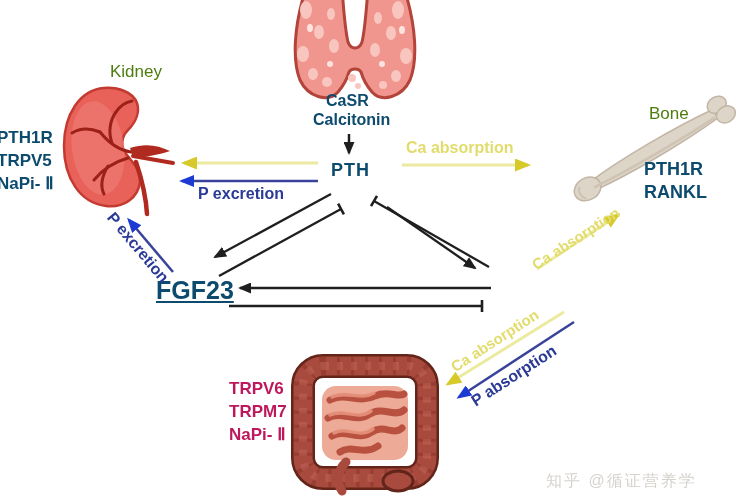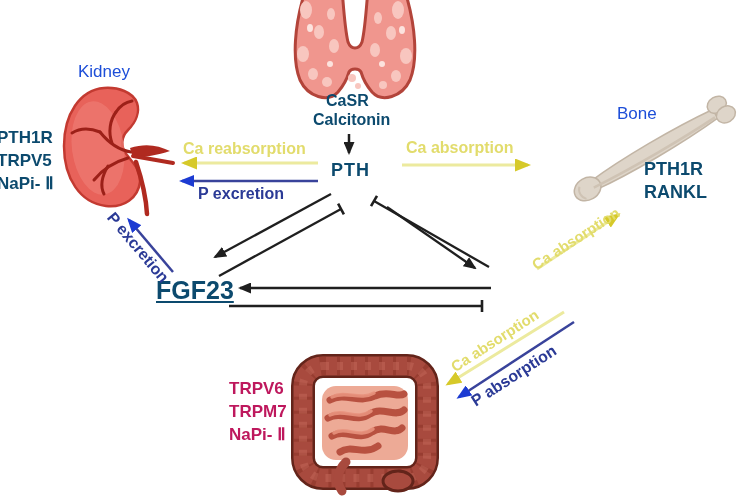--- a/index.html
+++ b/index.html
@@ -3,21 +3,21 @@
 <meta charset="utf-8">
 <style>
   html,body{margin:0;padding:0;background:#ffffff;}
   .stage{
     position:relative;width:750px;height:500px;background:#ffffff;overflow:hidden;
     font-family:"Liberation Sans", sans-serif;color:#1a1a1a;
   }
   .stage svg{position:absolute;left:0;top:0;}
   .lbl{position:absolute;white-space:nowrap;}
   .black{color:#0c4a6e;}
-  .gray{color:#1d4ed8;}
+  .gray{color:#4d7c0f;margin-left:32px;}
   .yellow{color:#e2dc6c;}
   .navy{color:#2b3a96;}
   .b{font-weight:bold;}
 
   #kidney-label{left:78px;top:62px;font-size:17px;}
   #kidney-receptors{left:-3px;top:126px;font-size:17px;font-weight:bold;line-height:23px;}
   #casr{left:326px;top:92px;font-size:16px;font-weight:bold;}
   #calcitonin{left:313px;top:111px;font-size:16px;font-weight:bold;}
   #pth{left:331px;top:160px;font-size:18px;font-weight:bold;letter-spacing:1px;}
   #ca-reabsorption{left:183px;top:140px;font-size:16px;}
@@ -179,21 +179,20 @@
   <div class="lbl black" id="kidney-receptors">
     <div>PTH1R</div>
     <div>TRPV5</div>
     <div>NaPi- Ⅱ</div>
   </div>
 
   <div class="lbl black" id="casr">CaSR</div>
   <div class="lbl black" id="calcitonin">Calcitonin</div>
   <div class="lbl black" id="pth">PTH</div>
 
-  <div class="lbl yellow b" id="ca-reabsorption">Ca reabsorption</div>
   <div class="lbl navy b" id="p-excretion-h">P excretion</div>
   <div class="lbl yellow b" id="ca-absorption-right">Ca absorption</div>
 
   <div class="lbl gray" id="bone-label">Bone</div>
   <div class="lbl black" id="bone-receptors">
     <div>PTH1R</div>
     <div>RANKL</div>
   </div>
 
   <div class="lbl black" id="fgf23">FGF23</div>
@@ -202,14 +201,15 @@
   <div class="lbl navy b" id="p-excretion-diag">P excretion</div>
   <div class="lbl yellow b" id="ca-absorption-int">Ca absorption</div>
   <div class="lbl navy b" id="p-absorption-int">P absorption</div>
 
   <div class="lbl" id="intestine-receptors" style="left:229px;top:377px;font-size:17px;font-weight:bold;line-height:23px;color:#be185d;">
     <div>TRPV6</div>
     <div>TRPM7</div>
     <div>NaPi- Ⅱ</div>
   </div>
 
+  <div class="lbl" id="watermark">知乎 @循证营养学</div>
 
 </div>
 
 </body></html>

